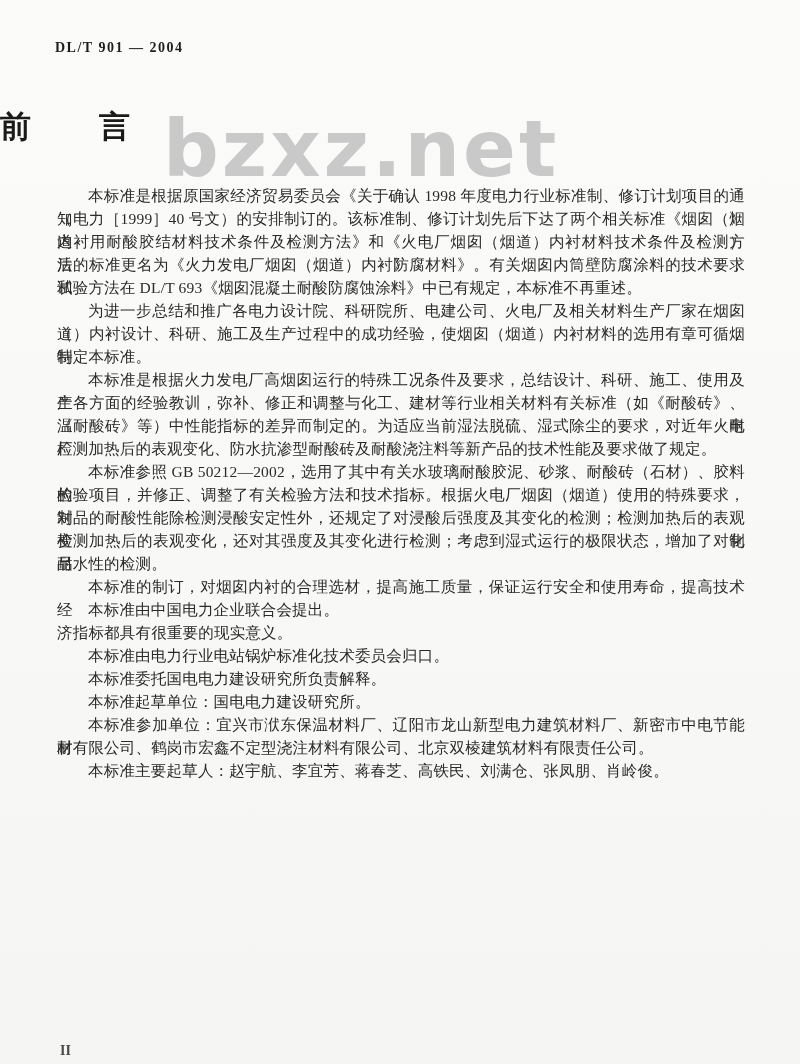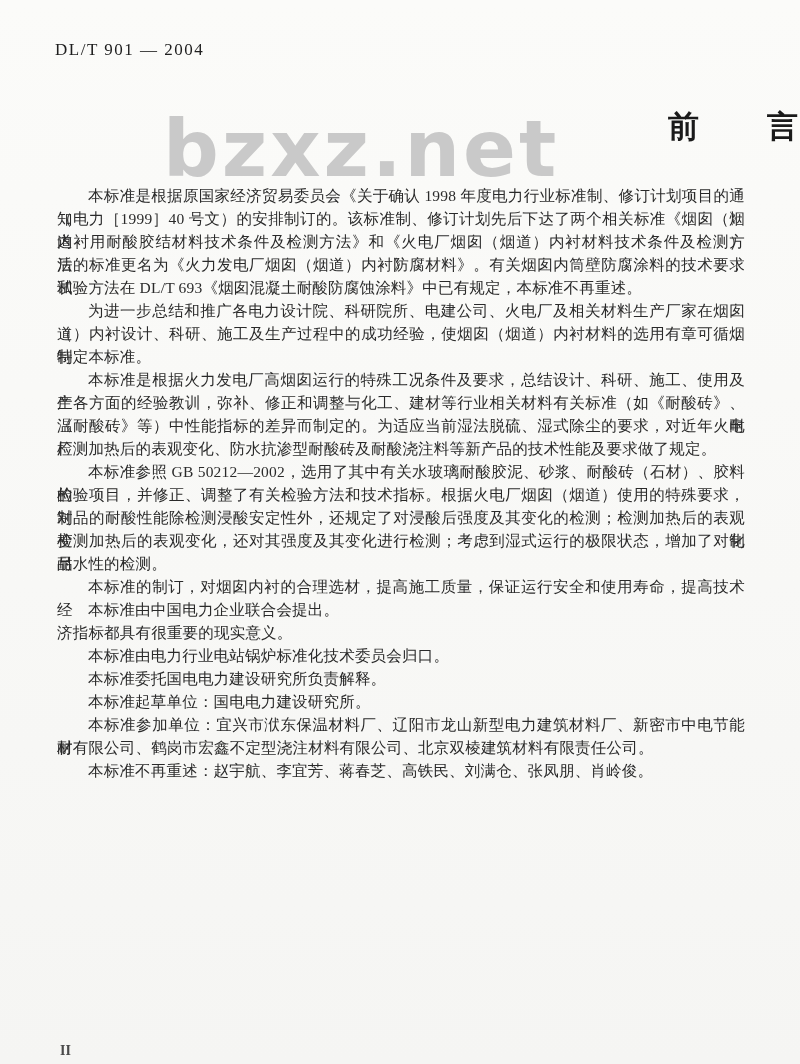--- a/index.html
+++ b/index.html
@@ -13,33 +13,33 @@
     background: linear-gradient(180deg, #fbfbf9 0%, #f8f8f6 55%, #f5f5f3 100%);
     font-family: "Liberation Serif", "DejaVu Serif", serif;
     color: #262626;
     overflow: hidden;
   }
 
   .std-number {
     position: absolute;
     left: 55px;
     top: 40px;
-    font-size: 17px;
-    font-weight: normal;
+    font-size: 14px;
+    font-weight: bold;
     letter-spacing: 1.5px;
     color: #1e1e1e;
     z-index: 2;
   }
 
   .doc-title {
     position: absolute;
     left: 0;
     top: 106px;
     width: 100%;
-    text-align: right;
+    text-align: left;
     font-size: 31px;
     font-weight: bold;
     letter-spacing: 2px;
     color: #1a1a1a;
     z-index: 2;
   }
 
   .watermark {
     position: absolute;
     left: 163px;
@@ -119,18 +119,18 @@
       <div class="line fill">检测加热后的表观变化，还对其强度及其变化进行检测；考虑到湿式运行的极限状态，增加了对制品</div>
       <div class="line">耐水性的检测。</div>
       <div class="line indent fill">本标准的制订，对烟囱内衬的合理选材，提高施工质量，保证运行安全和使用寿命，提高技术经</div>
       <div class="line indent">本标准由中国电力企业联合会提出。</div>
       <div class="line">济指标都具有很重要的现实意义。</div>
       <div class="line indent">本标准由电力行业电站锅炉标准化技术委员会归口。</div>
       <div class="line indent">本标准委托国电电力建设研究所负责解释。</div>
       <div class="line indent">本标准起草单位：国电电力建设研究所。</div>
       <div class="line indent fill">本标准参加单位：宜兴市洑东保温材料厂、辽阳市龙山新型电力建筑材料厂、新密市中电节能耐</div>
       <div class="line">材有限公司、鹤岗市宏鑫不定型浇注材料有限公司、北京双棱建筑材料有限责任公司。</div>
-      <div class="line indent">本标准不再重述：赵宇航、李宜芳、蒋春芝、高铁民、刘满仓、张凤朋、肖岭俊。</div>
+      <div class="line indent">本标准主要起草人：赵宇航、李宜芳、蒋春芝、高铁民、刘满仓、张凤朋、肖岭俊。</div>
     </div>
 
   <div class="page-number">II</div>
 
 </div>
 
 </body></html>

